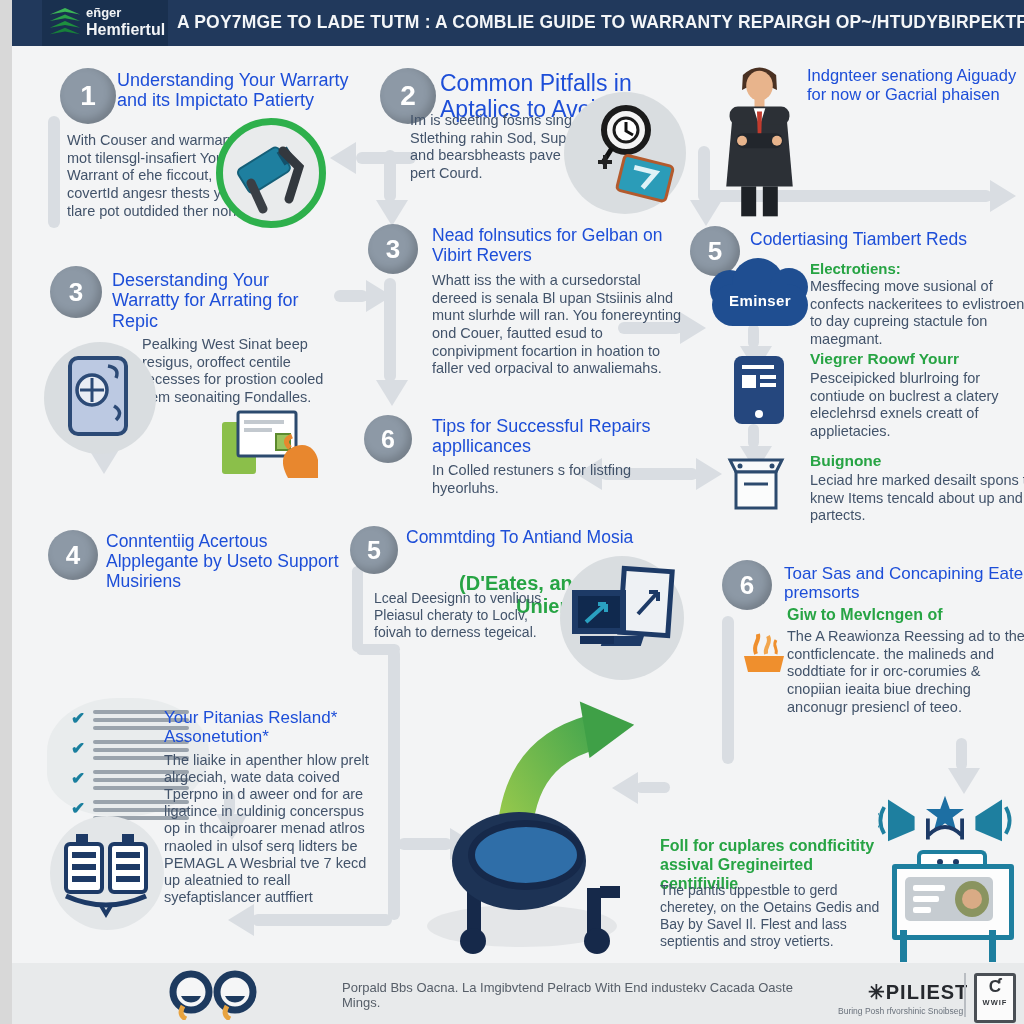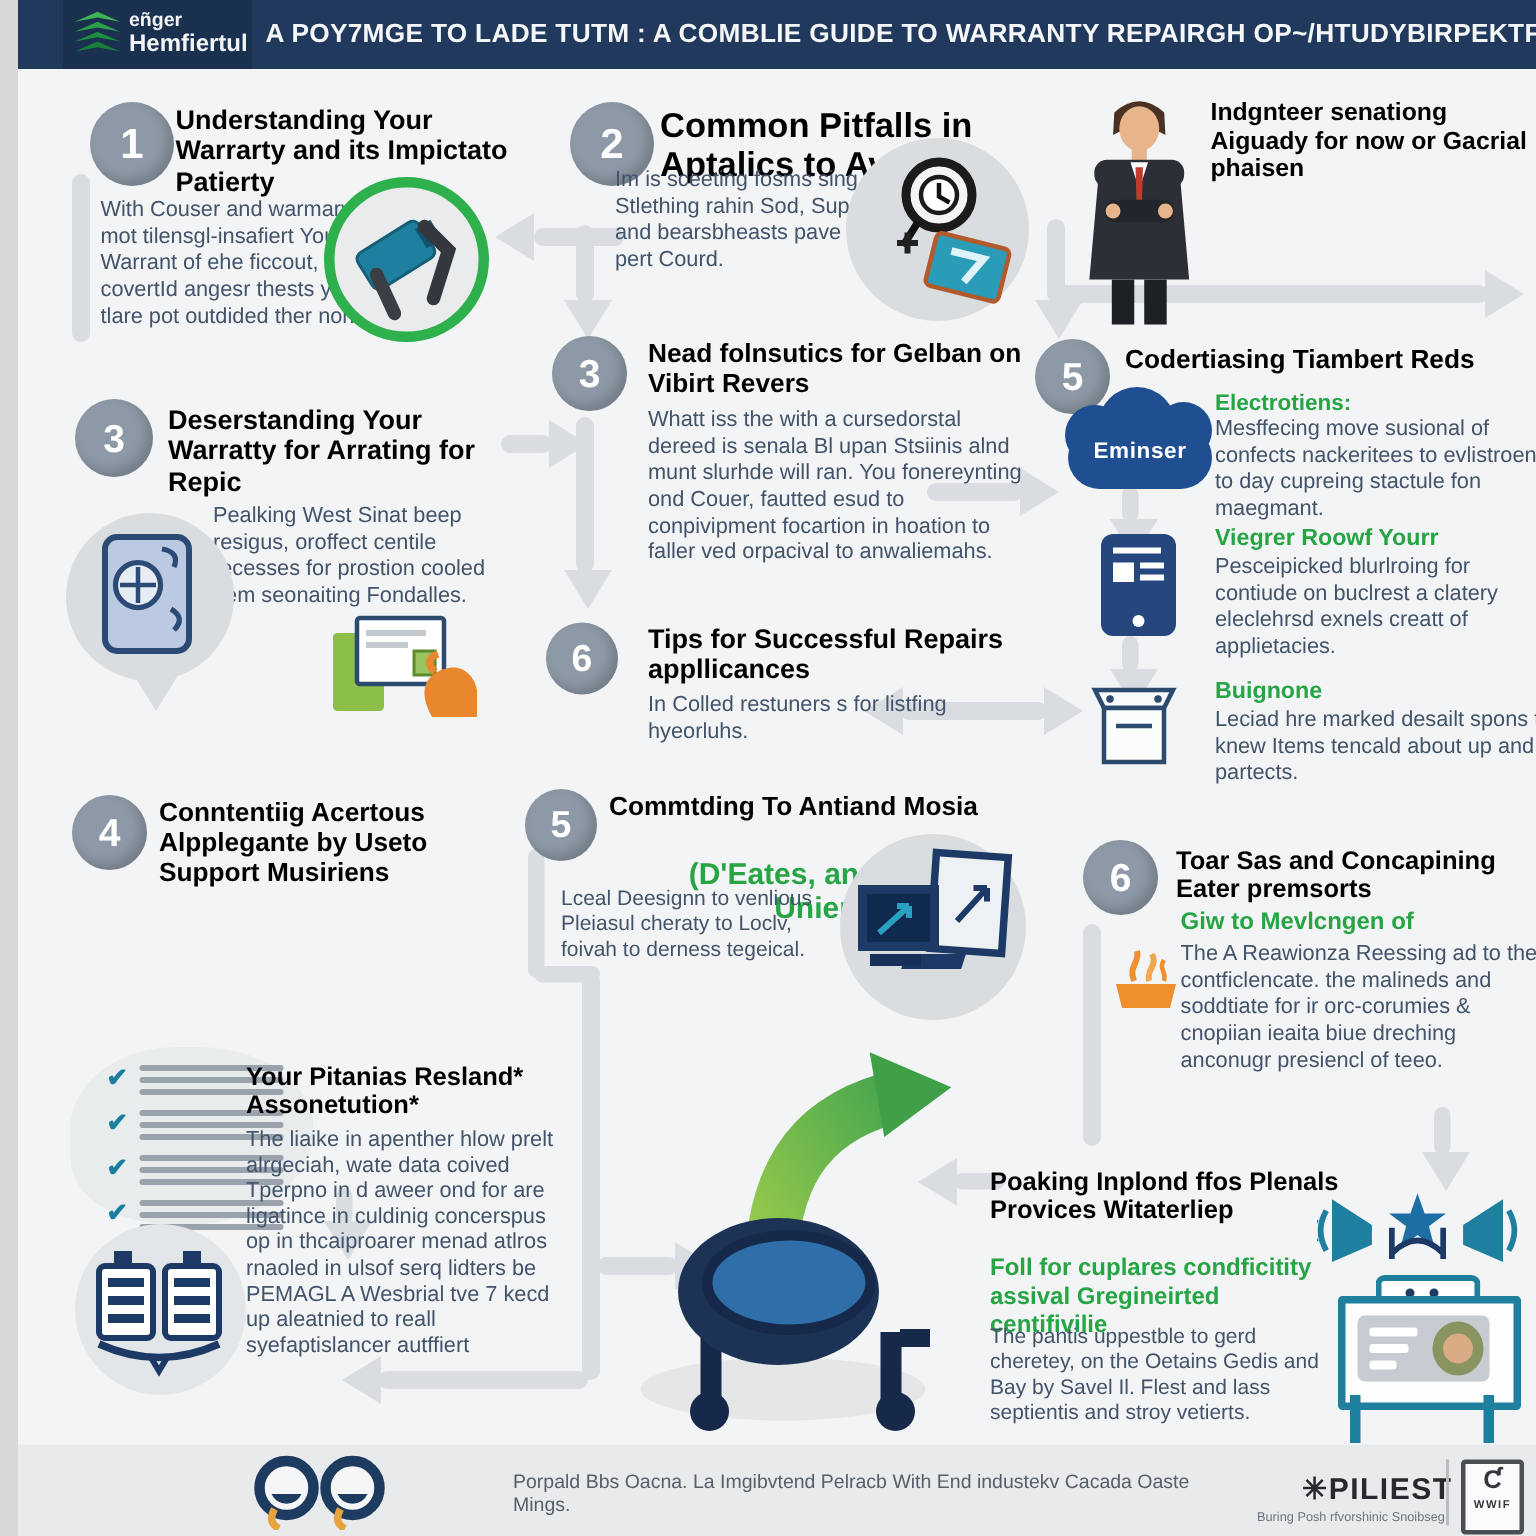--- a/index.html
+++ b/index.html
@@ -1,19 +1,19 @@
 <!DOCTYPE html>
 <html><head>
 <meta charset="utf-8">
 <style>
   html,body{margin:0;padding:0;background:#d8d8d8;}
   #canvas{position:relative;width:1024px;height:1024px;background:#f3f4f5;overflow:hidden;
           font-family:"Liberation Sans", sans-serif;margin-left:12px;}
   .abs{position:absolute;}
-  .h{color:#000000;font-weight:700;line-height:1.13;}
+  .h{color:#1d4ed8;font-weight:400;line-height:1.13;}
   .b{color:#42536a;line-height:1.22;}
   .g{color:#27a444;font-weight:800;}
   .circ{border-radius:50%;background:#8d99a6;color:#fff;font-weight:800;
         display:flex;align-items:center;justify-content:center;
         box-shadow:inset -4px -4px 8px rgba(0,0,0,.18);}
   .hl,.vl{position:absolute;background:#d9dde2;border-radius:6px;}
   .ah-r{position:absolute;width:0;height:0;border-top:16px solid transparent;border-bottom:16px solid transparent;border-left:26px solid #d9dde2;}
   .ah-l{position:absolute;width:0;height:0;border-top:16px solid transparent;border-bottom:16px solid transparent;border-right:26px solid #d9dde2;}
   .ah-d{position:absolute;width:0;height:0;border-left:16px solid transparent;border-right:16px solid transparent;border-top:26px solid #d9dde2;}
   .cloudpart{position:absolute;background:#1f4e91;border-radius:50%;}
@@ -281,21 +281,20 @@
     <polygon points="116,10 172,34 126,68" fill="#3fa047"></polygon>
   </svg>
   <div class="abs" style="left:455px;top:888px;width:14px;height:50px;background:#16294a"></div>
   <div class="abs" style="left:575px;top:888px;width:14px;height:50px;background:#16294a"></div>
   <div class="abs" style="left:448px;top:928px;width:26px;height:26px;background:#16294a;border-radius:50%"></div>
   <div class="abs" style="left:572px;top:928px;width:26px;height:26px;background:#16294a;border-radius:50%"></div>
   <div class="abs" style="left:588px;top:886px;width:20px;height:12px;background:#16294a"></div>
   <div class="abs" style="left:440px;top:812px;width:134px;height:98px;background:#1d3355;border-radius:50%"></div>
   <div class="abs" style="left:456px;top:820px;width:102px;height:56px;background:#2f6ea8;border-radius:50%;border:7px solid #16294a"></div>
 
-  <div class="abs h" style="left:648px;top:778px;width:238px;font-size:17px">Poaking Inplond ffos Plenals Provices Witaterliep</div>
   <div class="abs g" style="left:648px;top:836px;width:218px;font-size:16px;line-height:1.2">Foll for cuplares condficitity assival Gregineirted centifivilie</div>
   <div class="abs b" style="left:648px;top:882px;width:225px;font-size:14px">The pantis uppestble to gerd cheretey, on the Oetains Gedis and Bay by Savel Il. Flest and lass septientis and stroy vetierts.</div>
   <svg class="abs" style="left:866px;top:790px" width="134" height="76" viewBox="0 0 140 80">
     <polygon points="38,28 10,10 10,54 38,42" fill="#1e7f9f"></polygon>
     <path d="M6 18 q-8 14 0 28 M-1 24 q-5 8 0 16" stroke="#1e7f9f" stroke-width="4" fill="none"></path>
     <polygon points="102,28 130,10 130,54 102,42" fill="#1e7f9f"></polygon>
     <path d="M134 18 q8 14 0 28" stroke="#1e7f9f" stroke-width="4" fill="none"></path>
     <polygon points="70,6 75,20 90,20 78,29 82,44 70,35 58,44 62,29 50,20 65,20" fill="#1d6fa3"></polygon>
     <path d="M52 30 L52 52 M88 30 L88 52 M52 48 Q70 30 88 48" stroke="#1d3a66" stroke-width="4" fill="none"></path>
   </svg>

